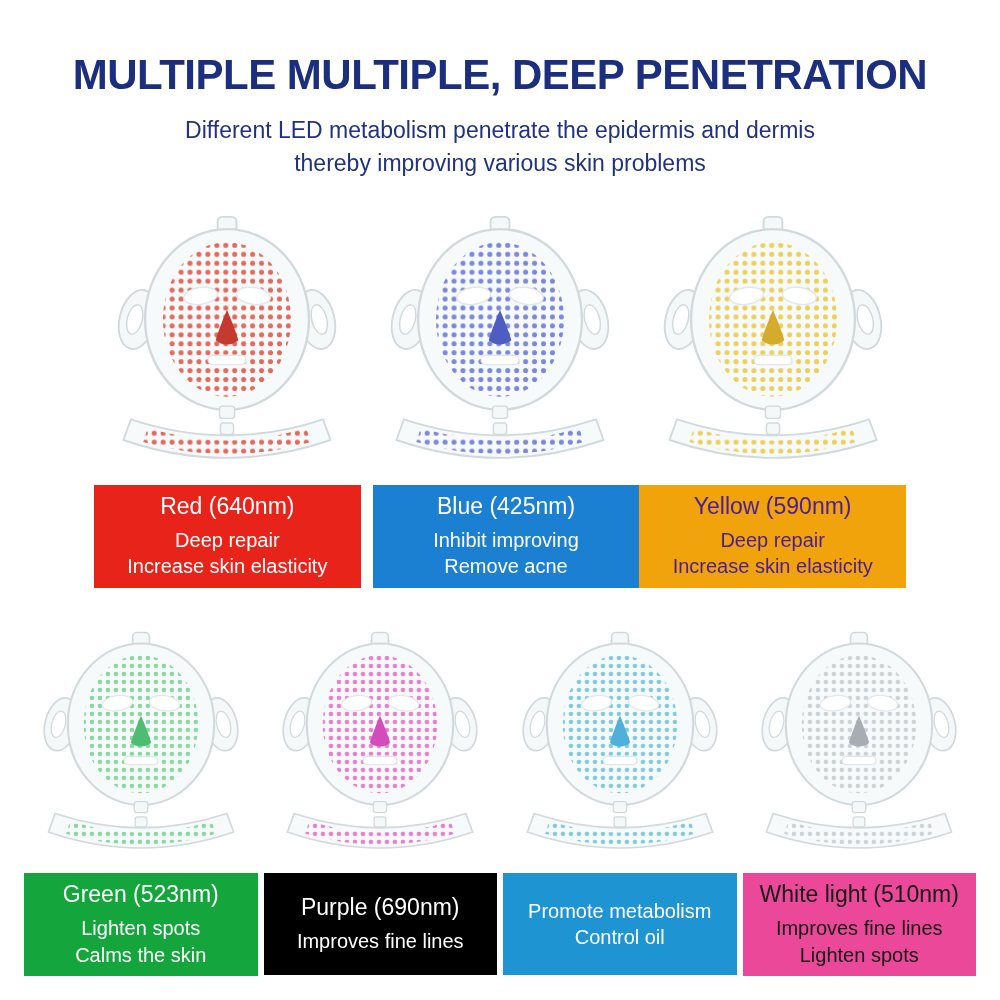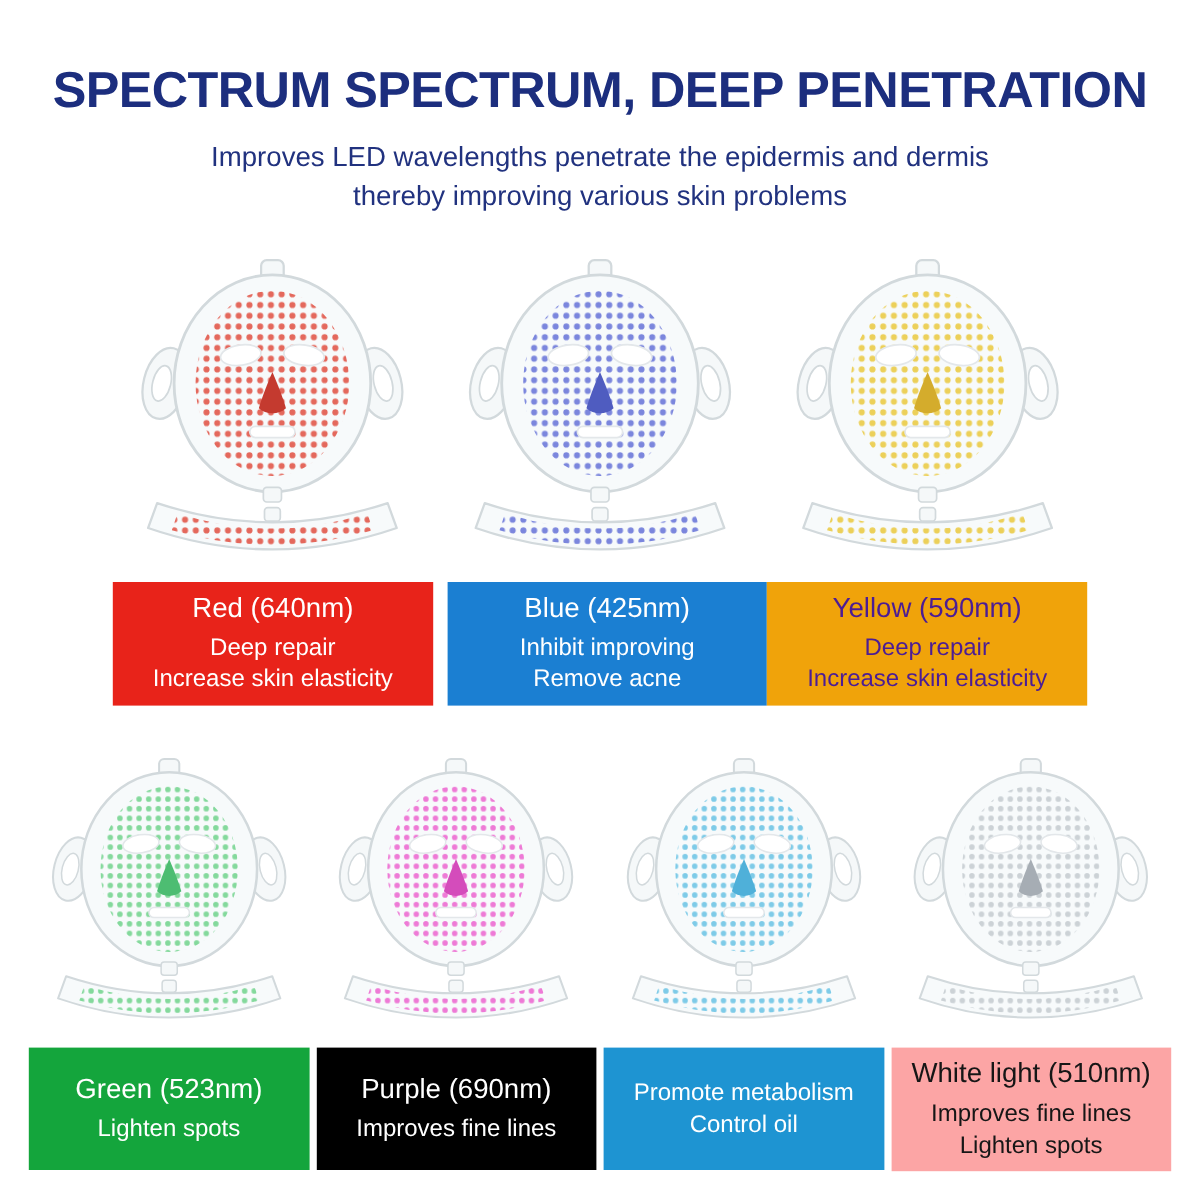--- a/index.html
+++ b/index.html
@@ -28,23 +28,23 @@
     padding:8px 6px; color:#ffffff;
   }
   .banner-label { font-size:23px; margin-bottom:7px; }
   .banner-line { font-size:20px; line-height:1.32; }
 </style>
 </head>
 <body>
 
 <div class="page">
   <div class="header">
-    <div class="title">SPECTRUM SPECTRUM, DEEP PENETRATION</div>
+    <div class="title">MULTIPLE MULTIPLE, DEEP PENETRATION</div>
     <div class="subtitle">
-      <div>Improves LED wavelengths penetrate the epidermis and dermis</div>
+      <div>Different LED metabolism penetrate the epidermis and dermis</div>
       <div>thereby improving various skin problems</div>
     </div>
   </div>
 
   <div class="mask-row row-1">
       <div class="card">
         <div class="mask-art">
           <svg xmlns="http://www.w3.org/2000/svg" viewBox="0 0 240 282">
             <defs>
               <pattern id="dots-red-0-0" width="9.5" height="9.5" patternUnits="userSpaceOnUse">
@@ -167,20 +167,21 @@
             <rect x="100" y="150" width="40" height="10" rx="5" fill="#ffffff" stroke="#e3e7ea" stroke-width="1.5"></rect>
             <rect x="112" y="204" width="16" height="13" rx="3" fill="#f5f8f9" stroke="#d2d9dc" stroke-width="1.5"></rect>
             <path d="M18,218 Q120,252 222,218 L230,240 Q120,278 10,240 Z" fill="#f7fafb" stroke="#d2d9dc" stroke-width="2" stroke-linejoin="round"></path>
             <rect x="113" y="222" width="14" height="12" rx="3" fill="#f5f8f9" stroke="#d2d9dc" stroke-width="1.5"></rect>
             <path d="M36,227 Q120,254 204,227 L209,242 Q120,268 31,242 Z" fill="url(#dots-green-1-3)"></path>
           </svg>
         </div>
         <div class="banner" style="background: rgb(20, 165, 60); color: rgb(255, 255, 255);">
           <div class="banner-label">Green (523nm)</div>
           <div class="banner-line">Lighten spots</div>
+          <div class="banner-line">Calms the skin</div>
         </div>
       </div>
       <div class="card">
         <div class="mask-art">
           <svg xmlns="http://www.w3.org/2000/svg" viewBox="0 0 240 282">
             <defs>
               <pattern id="dots-purple-1-4" width="9.5" height="9.5" patternUnits="userSpaceOnUse">
                 <circle cx="4.7" cy="4.7" r="2.7" fill="#ee7ad6"></circle>
               </pattern>
             </defs>
@@ -260,20 +261,20 @@
             <ellipse cx="92" cy="87" rx="18" ry="9" fill="#ffffff" stroke="#e3e7ea" stroke-width="1.5" transform="rotate(-8 92 87)"></ellipse>
             <ellipse cx="148" cy="87" rx="18" ry="9" fill="#ffffff" stroke="#e3e7ea" stroke-width="1.5" transform="rotate(8 148 87)"></ellipse>
             <path d="M120,102 C114,116 110,127 108,134 C114,140 126,140 132,134 C130,127 126,116 120,102 Z" fill="#a6adb4"></path>
             <rect x="100" y="150" width="40" height="10" rx="5" fill="#ffffff" stroke="#e3e7ea" stroke-width="1.5"></rect>
             <rect x="112" y="204" width="16" height="13" rx="3" fill="#f5f8f9" stroke="#d2d9dc" stroke-width="1.5"></rect>
             <path d="M18,218 Q120,252 222,218 L230,240 Q120,278 10,240 Z" fill="#f7fafb" stroke="#d2d9dc" stroke-width="2" stroke-linejoin="round"></path>
             <rect x="113" y="222" width="14" height="12" rx="3" fill="#f5f8f9" stroke="#d2d9dc" stroke-width="1.5"></rect>
             <path d="M36,227 Q120,254 204,227 L209,242 Q120,268 31,242 Z" fill="url(#dots-white-1-6)"></path>
           </svg>
         </div>
-        <div class="banner" style="background: #fca5a5; color: rgb(22, 22, 22); justify-content: flex-end;">
+        <div class="banner" style="background: #ec4899; color: rgb(22, 22, 22); justify-content: flex-end;">
           <div class="banner-label">White light (510nm)</div>
           <div class="banner-line">Improves fine lines</div>
           <div class="banner-line">Lighten spots</div>
         </div>
       </div>
     </div>
 </div>
 
 </body></html>

